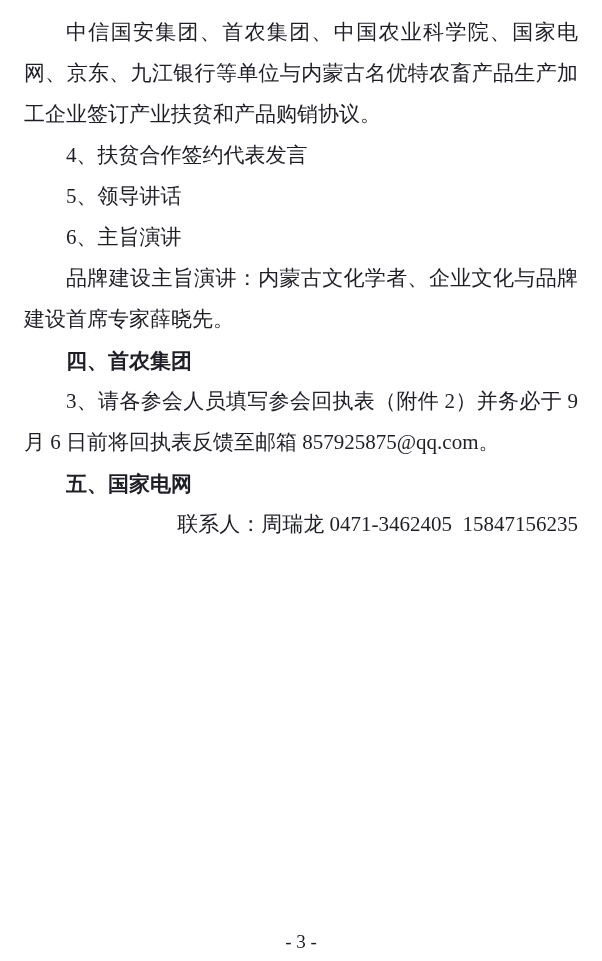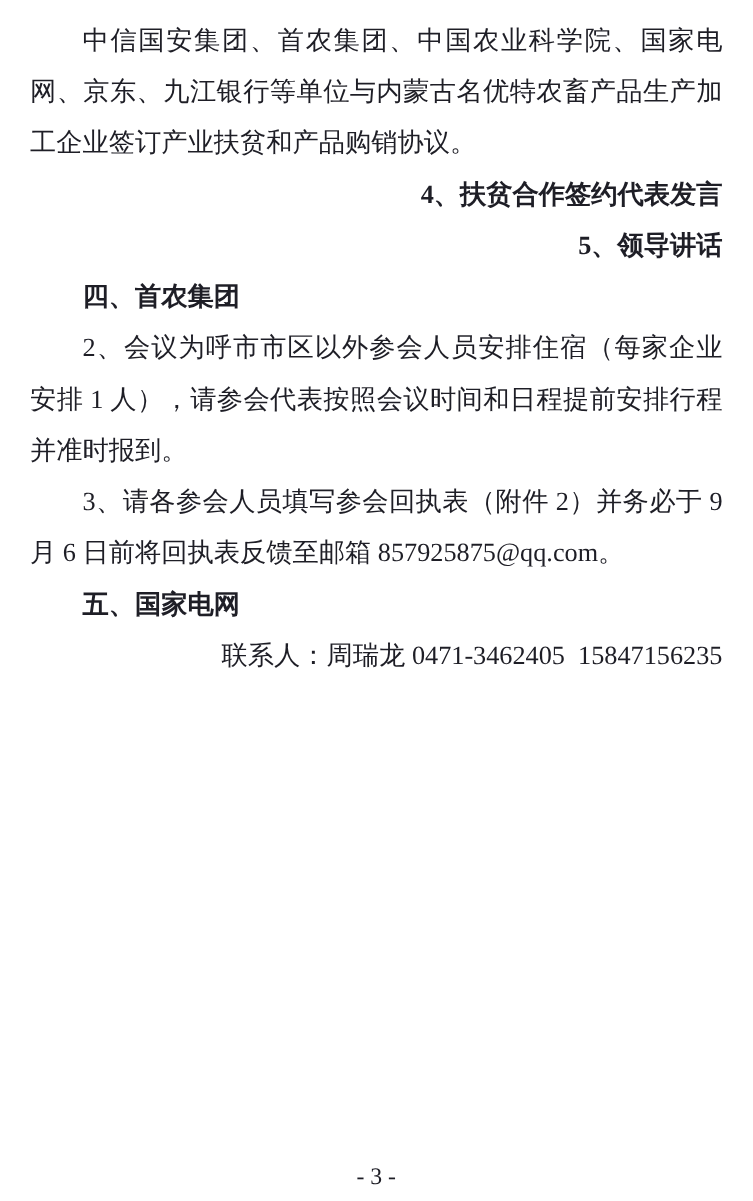--- a/index.html
+++ b/index.html
@@ -26,23 +26,23 @@
     text-align: justify;
   }
   .content p {
     margin: 0;
     padding: 0;
   }
   .para {
     text-indent: 2em;
   }
   .heading-num {
-    font-weight: bold;
+    font-weight: normal;
     text-indent: 2em;
-    text-align: right;
+    text-align: left;
   }
   .heading-sec {
     font-family: "Liberation Sans", "DejaVu Sans", sans-serif;
     font-weight: bold;
     text-indent: 2em;
     text-align: left;
   }
   .contact-line-1 {
     text-align: right;
     text-indent: 2em;
@@ -70,26 +70,27 @@
 
 <div class="page">
   <div class="content">
 
     <p class="para">中信国安集团、首农集团、中国农业科学院、国家电网、京东、九江银行等单位与内蒙古名优特农畜产品生产加工企业签订产业扶贫和产品购销协议。</p>
 
     <p class="heading-num">4、扶贫合作签约代表发言</p>
 
     <p class="heading-num">5、领导讲话</p>
 
+    <p class="heading-num">6、主旨演讲</p>
 
+    <p class="para">品牌建设主旨演讲：内蒙古文化学者、企业文化与品牌建设首席专家薛晓先。</p>
 
     <p class="heading-sec">四、首农集团</p>
 
 
-    <p class="para">2、会议为呼市市区以外参会人员安排住宿（每家企业安排 1 人），请参会代表按照会议时间和日程提前安排行程并准时报到。</p>
 
     <p class="para">3、请各参会人员填写参会回执表（附件 2）并务必于 9 月 6 日前将回执表反馈至邮箱 857925875@qq.com。</p>
 
     <p class="heading-sec">五、国家电网</p>
 
     <p class="contact-line-1">联系人：周瑞龙 0471-3462405  15847156235</p>
 
 
   </div>
 

